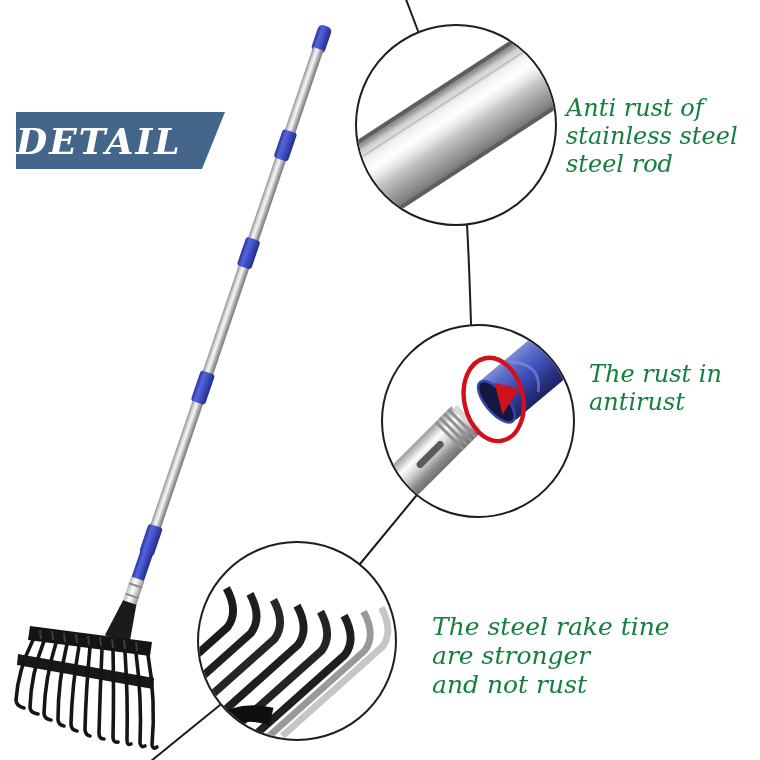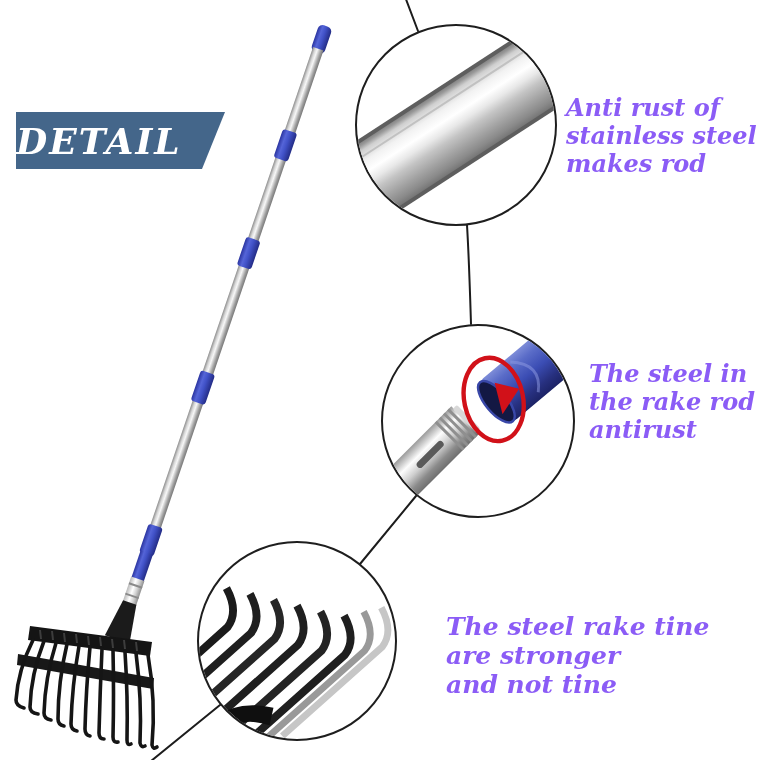--- a/index.html
+++ b/index.html
@@ -5,25 +5,25 @@
   html,body{margin:0;padding:0;}
   #stage{position:relative;width:760px;height:760px;background:#ffffff;overflow:hidden;
          font-family:"DejaVu Serif",serif;}
   #main-art{position:absolute;left:0;top:0;z-index:1;}
   .circle{position:absolute;z-index:2;border-radius:50%;border:2px solid #1e1e1e;
           background:#fff;overflow:hidden;box-sizing:border-box;}
   #c1{left:355px;top:24px;width:202px;height:202px;}
   #c2{left:381px;top:324px;width:194px;height:194px;}
   #c3{left:197px;top:541px;width:200px;height:200px;}
   .circle svg{display:block;width:100%;height:100%;}
-  .note{position:absolute;z-index:3;color:#8b5cf6;
-        font-style:italic;font-weight:700;font-size:24px;line-height:28px;}
+  .note{position:absolute;z-index:3;color:#15803d;
+        font-style:italic;font-weight:400;font-size:24px;line-height:28px;}
   #note-rod{left:566px;top:94px;}
   #note-screw{left:589px;top:360px;}
-  #note-tine{left:446px;top:612px;font-size:25px;line-height:29px;}
+  #note-tine{left:432px;top:612px;font-size:25px;line-height:29px;}
   #detail-badge{position:absolute;z-index:3;left:16px;top:112px;width:209px;height:57px;
         background:#44668a;clip-path:polygon(0 0,100% 0,89% 100%,0 100%);
         display:flex;align-items:center;box-sizing:border-box;}
   #detail-badge span{color:#ffffff;font-style:italic;font-weight:700;font-size:36px;
         letter-spacing:2px;font-family:"DejaVu Serif",serif;}
 </style>
 </head>
 <body>
 
 <div id="stage">
@@ -190,26 +190,25 @@
     </svg>
   </div>
 
   <div id="detail-badge">
     <span>DETAIL</span>
   </div>
 
   <div class="note" id="note-rod">
     <div>Anti rust of</div>
     <div>stainless steel</div>
-    <div>makes rod</div>
+    <div>steel rod</div>
   </div>
   <div class="note" id="note-screw">
-    <div>The steel in</div>
-    <div>the rake rod</div>
+    <div>The rust in</div>
     <div>antirust</div>
   </div>
   <div class="note" id="note-tine">
     <div>The steel rake tine</div>
     <div>are stronger</div>
-    <div>and not tine</div>
+    <div>and not rust</div>
   </div>
 
 </div>
 
 </body></html>

